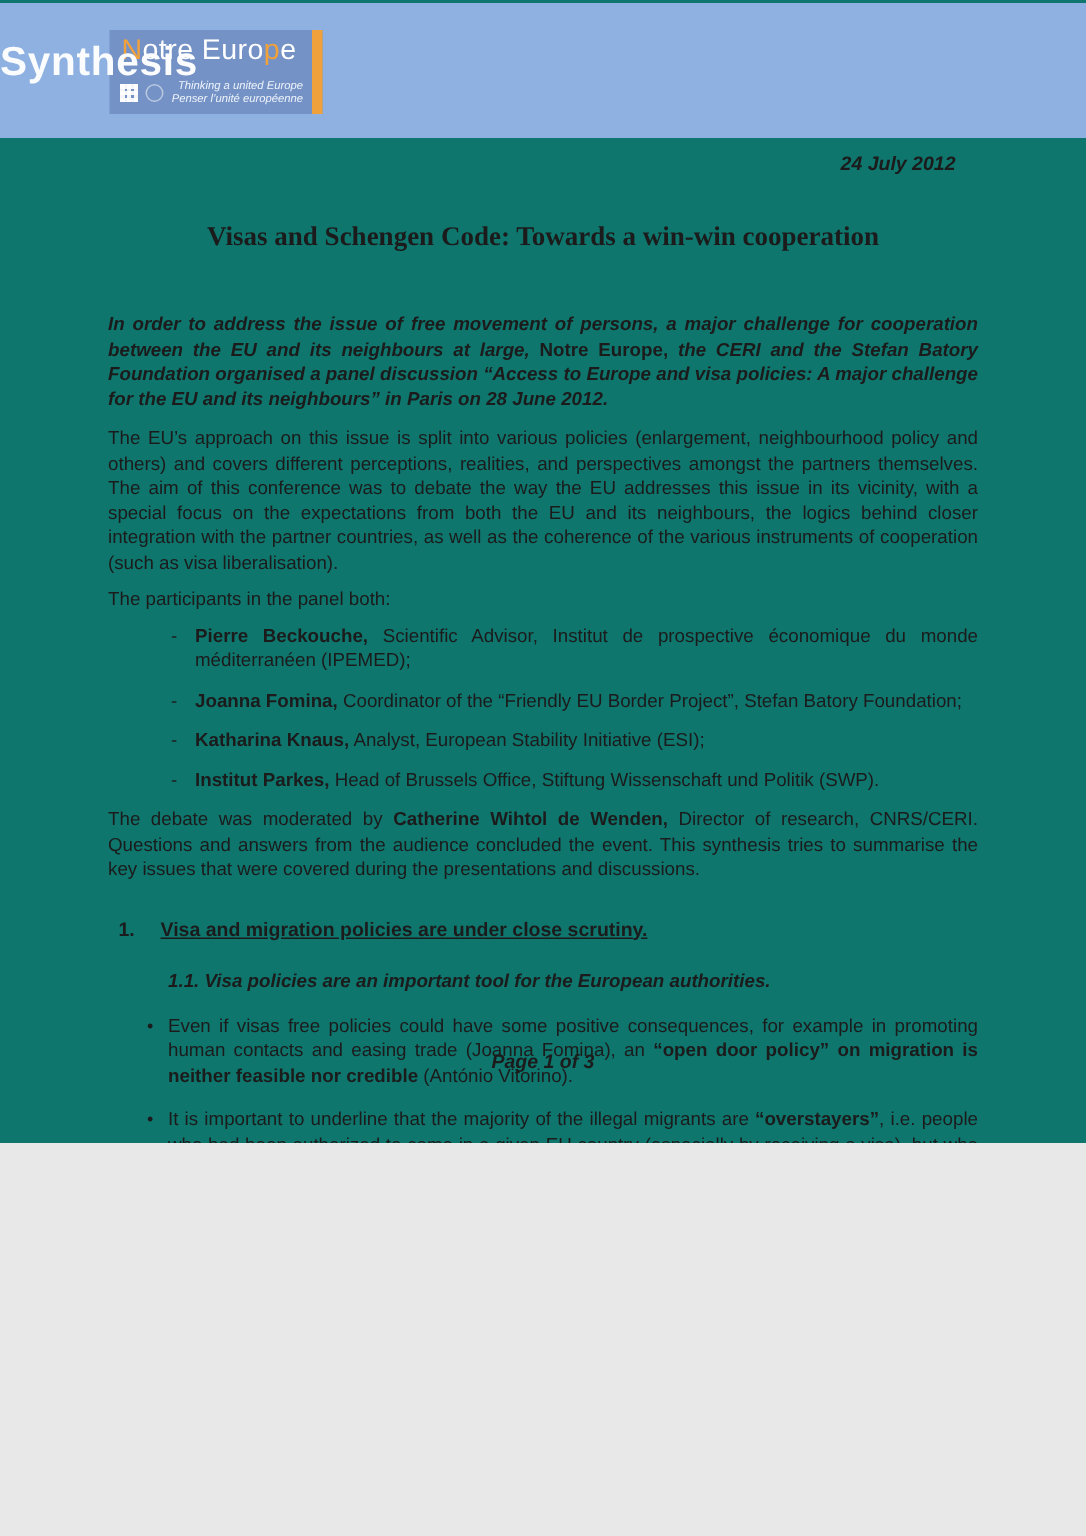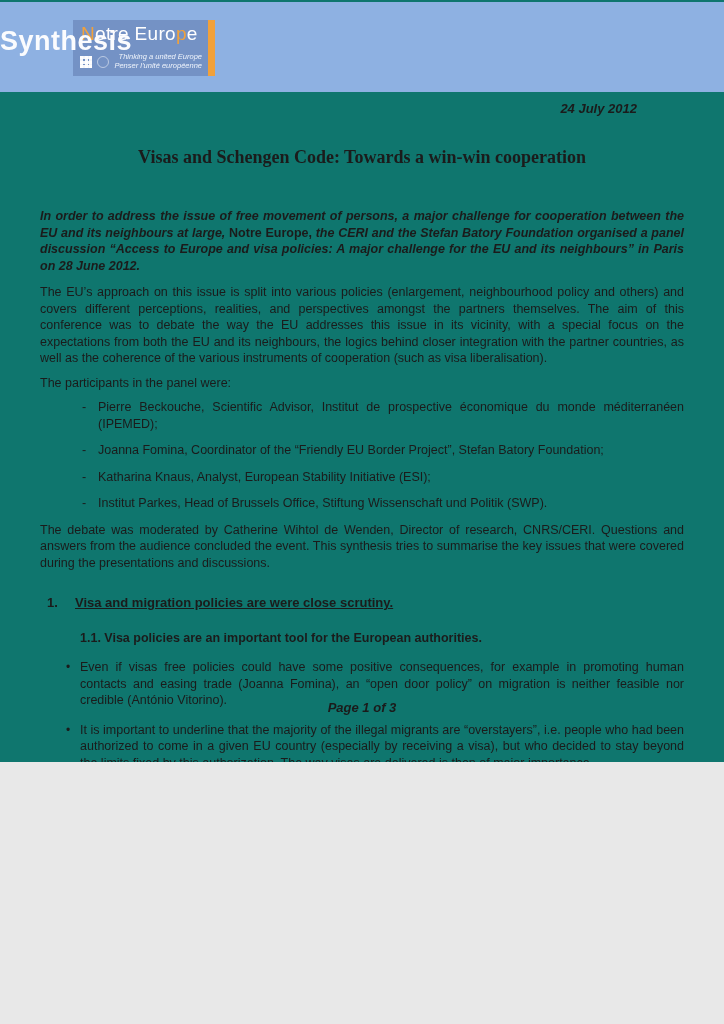--- a/index.html
+++ b/index.html
@@ -29,49 +29,49 @@
     position:absolute; left:7px; bottom:8px; width:12px; height:12px;
     background:
       repeating-linear-gradient(0deg, rgba(255,255,255,.92) 0 3px, rgba(255,255,255,0) 3px 4.5px),
       repeating-linear-gradient(90deg, rgba(255,255,255,.92) 0 3px, rgba(255,255,255,0) 3px 4.5px);
   }
   .logo-circle{
     position:absolute; left:24px; bottom:8px; width:10px; height:10px;
     border:1px solid rgba(255,255,255,.5); border-radius:50%;
   }
   
-  .run-b{font-weight:400;}
+  .run-b{font-weight:700;}
   .run-i{font-style:italic;}
   .run-up{font-style:normal;}
   .run-lo{color:#f1a13b;}
   .run-lw{color:#ffffff;}
   
   .date{
     margin-top:9px; padding-right:87px; text-align:right;
     font-weight:700; font-style:italic; font-size:13px;
   }
   .title{margin:30px 0 0; text-align:center; font-size:18px; line-height:22px; font-weight:700;font-family:Liberation Serif, serif;}
   .tline{display:block;}
   .byline{margin-top:20px; text-align:center; font-size:13px; line-height:17px;}
   .byline-line{font-weight:700; font-style:italic;}
   
-  .body{padding:0 40px; font-size:12.5px; line-height:16.5px; text-align:justify;}
+  .body{padding:0 72px; font-size:12.5px; line-height:16.5px; text-align:justify;}
   .para{margin:10px 0 0;}
   .para.intro{margin-top:40px; font-weight:700; font-style:italic;}
   .para.plist-intro{margin-top:8px;}
   .dash-list{list-style:none; margin:8px 0 0; padding:0 0 0 42px;}
   .dash-item{display:flex; margin-top:10px;}
   .dash-item:first-child{margin-top:2px;}
   .dash{flex:0 0 16px;}
   .dash-text{flex:1; text-align:justify;}
   .section-heading{margin-top:24px; display:flex; font-size:13px; font-weight:700;}
   .sec-num{flex:0 0 28px; padding-left:7px; box-sizing:content-box;}
   .sec-text{text-decoration:underline;}
   .subsection-heading{
-    margin:18px 0 0 40px; font-weight:700; font-size:12.5px;
+    margin:18px 0 0 40px; font-weight:700; font-style:italic; font-size:12.5px;
   }
   .bullet-list{list-style:none; margin:12px 0 0; padding:0 0 0 26px;}
   .bullet-item{display:flex; margin-top:13px;}
   .bullet{flex:0 0 14px; font-size:12px;}
   .bullet-text{flex:1; text-align:justify;}
   
   .footer{
     position:absolute; left:0; right:0; bottom:47px; text-align:center;
     font-weight:700; font-style:italic; font-size:13px;
   }
@@ -103,21 +103,21 @@
 
   <div class="byline">
   </div>
 
   <main class="body">
 
     <p class="para intro"><span>In order to address the issue of free movement of persons, a major challenge for cooperation between the EU and its neighbours at large, </span><span class="run-up">Notre Europe,</span><span> the CERI and the Stefan Batory Foundation organised a panel discussion “Access to Europe and visa policies: A major challenge for the EU and its neighbours” in Paris on 28 June 2012.</span></p>
 
     <p class="para">The EU’s approach on this issue is split into various policies (enlargement, neighbourhood policy and others) and covers different perceptions, realities, and perspectives amongst the partners themselves. The aim of this conference was to debate the way the EU addresses this issue in its vicinity, with a special focus on the expectations from both the EU and its neighbours, the logics behind closer integration with the partner countries, as well as the coherence of the various instruments of cooperation (such as visa liberalisation).</p>
 
-    <p class="para plist-intro">The participants in the panel were:</p>
+    <p class="para plist-intro">The participants in the panel both:</p>
 
     <ul class="dash-list">
       <li class="dash-item">
         <span class="dash">-</span>
         <span class="dash-text"><span class="run-b">Pierre Beckouche,</span><span> Scientific Advisor, Institut de prospective économique du monde méditerranéen (IPEMED);</span></span>
       </li>
       <li class="dash-item">
         <span class="dash">-</span>
         <span class="dash-text"><span class="run-b">Joanna Fomina,</span><span> Coordinator of the “Friendly EU Border Project”, Stefan Batory Foundation;</span></span>
       </li>
@@ -129,21 +129,21 @@
         <span class="dash">-</span>
         <span class="dash-text"><span class="run-b">Institut Parkes,</span><span> Head of Brussels Office, Stiftung Wissenschaft und Politik (SWP).</span></span>
       </li>
     </ul>
 
 
     <p class="para"><span>The debate was moderated by </span><span class="run-b">Catherine Wihtol de Wenden,</span><span> Director of research, CNRS/CERI. Questions and answers from the audience concluded the event. This synthesis tries to summarise the key issues that were covered during the presentations and discussions.</span></p>
 
     <div class="section-heading">
       <span class="sec-num">1.</span>
-      <span class="sec-text">Visa and migration policies are were close scrutiny.</span>
+      <span class="sec-text">Visa and migration policies are under close scrutiny.</span>
     </div>
 
     <div class="subsection-heading">1.1. Visa policies are an important tool for the European authorities.</div>
 
     <ul class="bullet-list">
       <li class="bullet-item">
         <span class="bullet">•</span>
         <span class="bullet-text"><span>Even if visas free policies could have some positive consequences, for example in promoting human contacts and easing trade (Joanna Fomina), an </span><span class="run-b">“open door policy” on migration is neither feasible nor credible</span><span> (António Vitorino).</span></span>
       </li>
       <li class="bullet-item">

